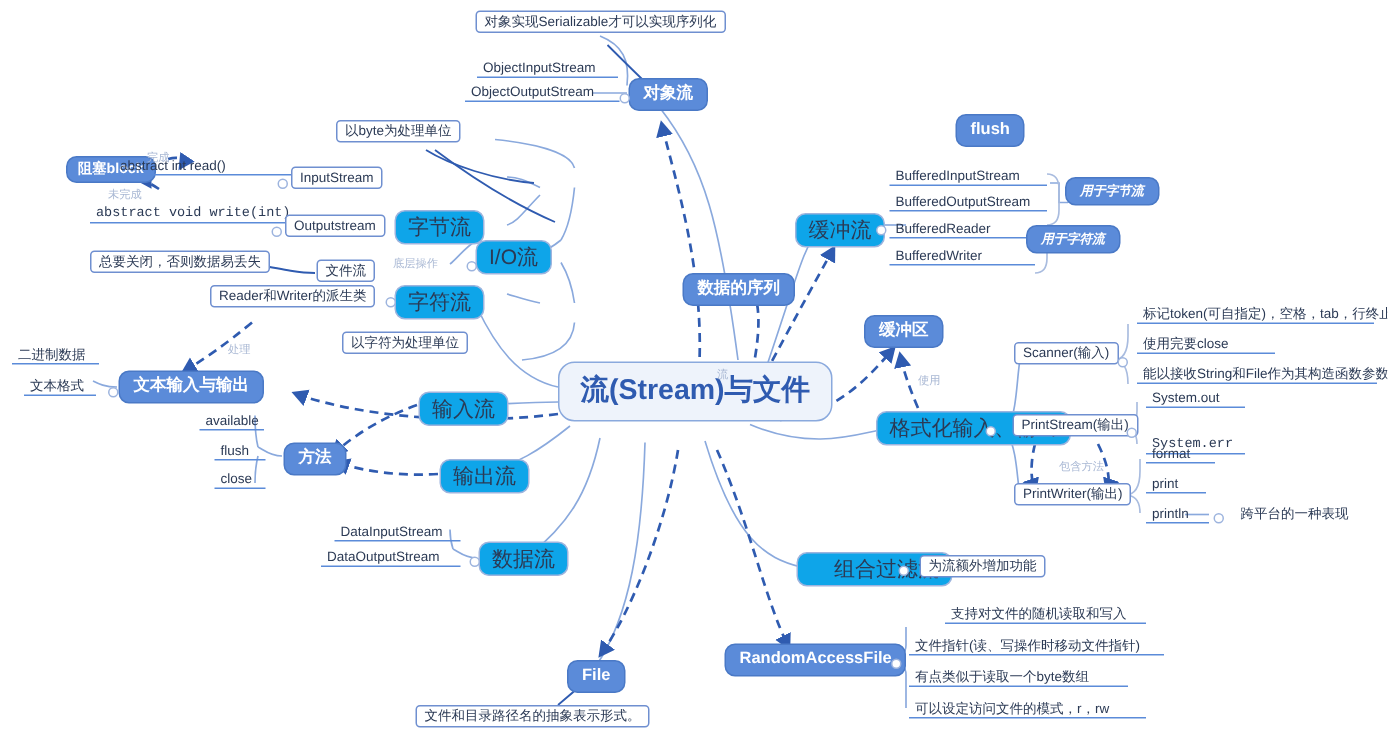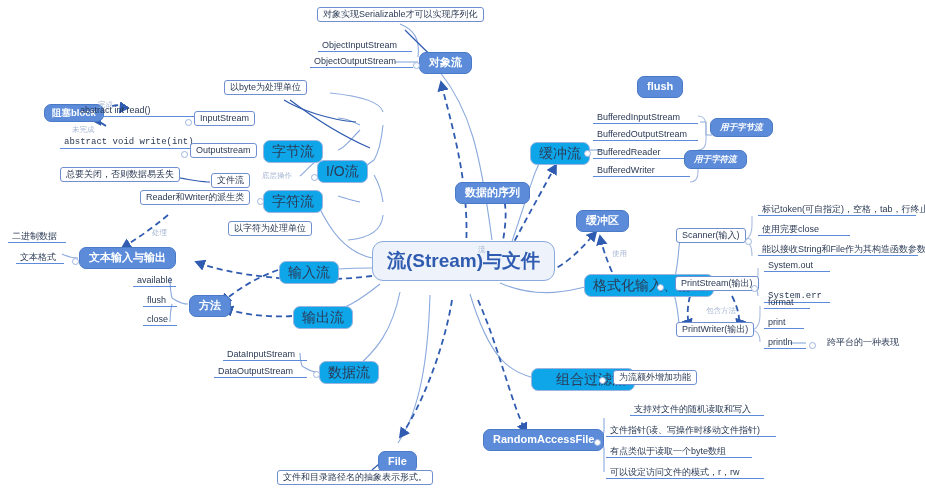--- a/index.html
+++ b/index.html
@@ -242,21 +242,21 @@
 
   <div class="node ul" style="left:223px;top:349px;width:84px;">DataInputStream</div>
   <div class="node ul" style="left:214px;top:366px;width:93px;">DataOutputStream</div>
   <div class="node topic" style="left:319px;top:361px;">数据流</div>
   <div class="hdl" style="left:313px;top:371px;"></div>
 
   <div class="node topic" style="left:531px;top:368px;padding-left:24px;">组合过滤流</div>
   <div class="hdl" style="left:599px;top:377px;"></div>
   <div class="node box" style="left:613px;top:370px;">为流额外增加功能</div>
 
-  <div class="node accent" style="left:378px;top:440px;margin-top:11px;">File</div>
+  <div class="node accent" style="left:378px;top:440px;">File</div>
   <div class="node box" style="left:277px;top:470px;">文件和目录路径名的抽象表示形式。</div>
 
   <div class="node accent" style="left:483px;top:429px;">RandomAccessFile</div>
   <div class="hdl" style="left:594px;top:439px;"></div>
   <div class="node ul" style="left:606px;top:404px;width:134px;margin-left:24px;">支持对文件的随机读取和写入</div>
   <div class="node ul" style="left:606px;top:425px;width:170px;">文件指针(读、写操作时移动文件指针)</div>
   <div class="node ul" style="left:606px;top:446px;width:146px;">有点类似于读取一个byte数组</div>
   <div class="node ul" style="left:606px;top:467px;width:158px;">可以设定访问文件的模式，r，rw</div>
 
 </div>

